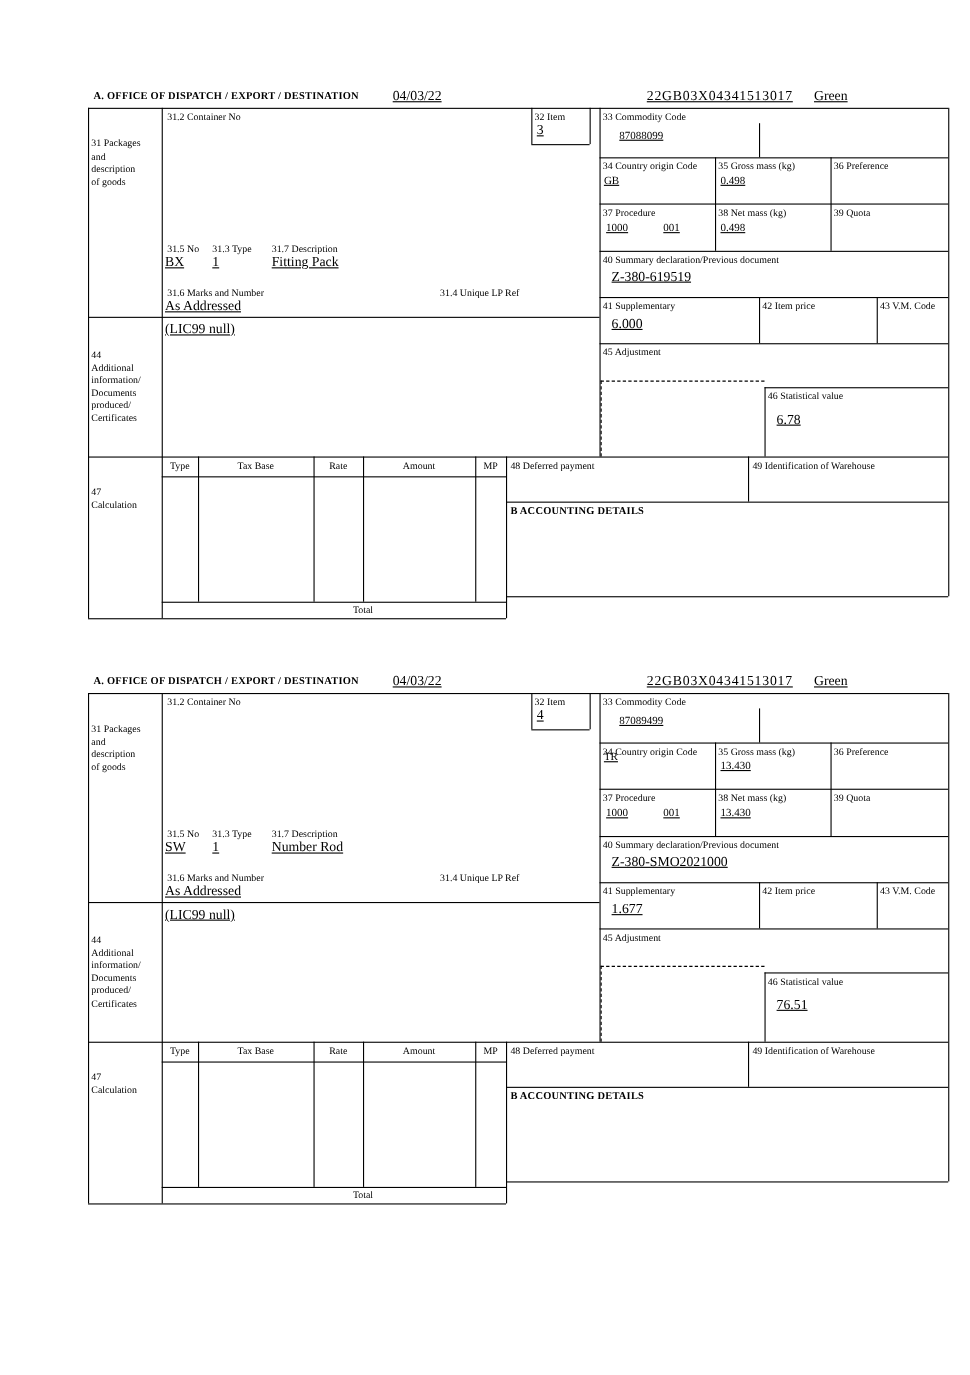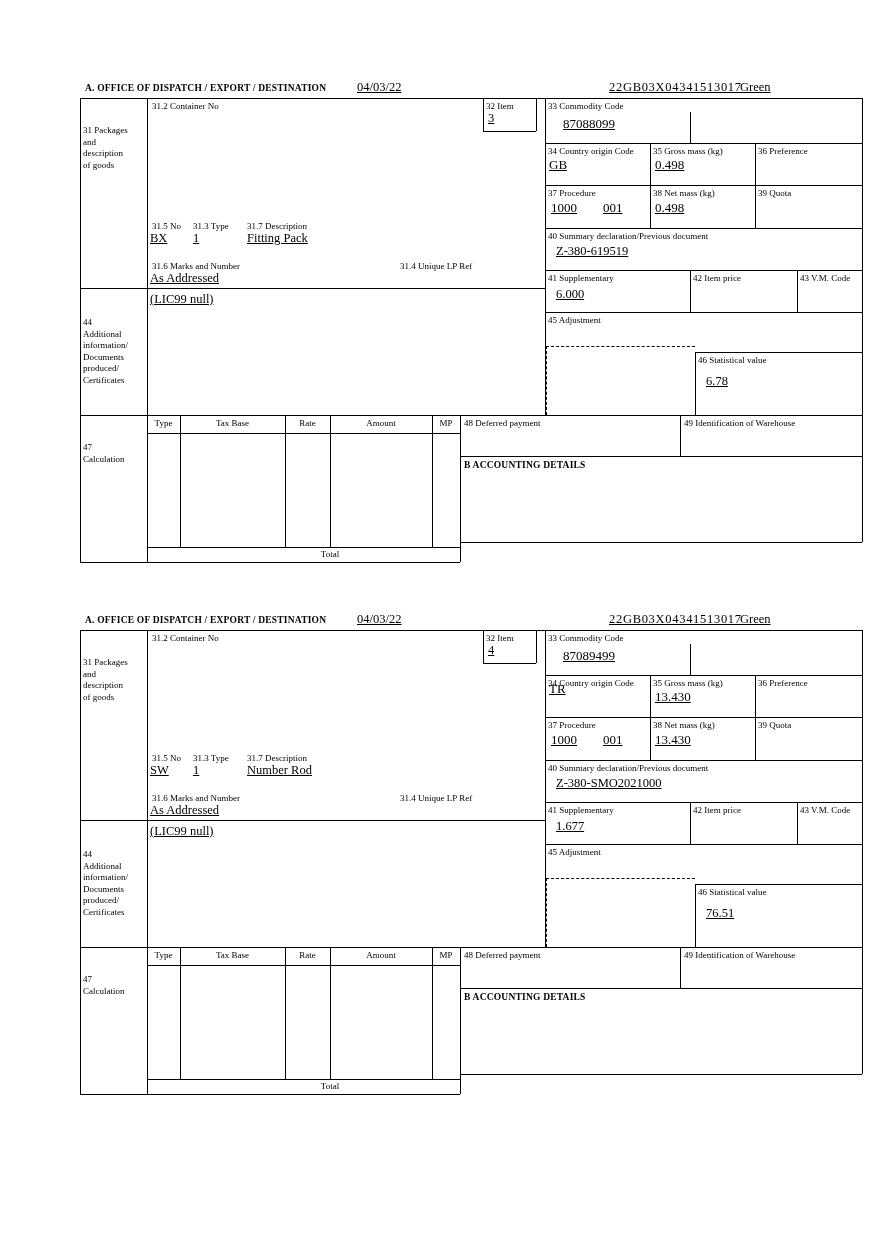--- a/index.html
+++ b/index.html
@@ -8,24 +8,24 @@
     width:882px; height:1250px;
     font-family:"Liberation Serif", serif;
     color:#000;
   }
   .page { position:relative; width:882px; height:1250px; background:#fff; overflow:hidden; }
   .block { position:absolute; left:80px; width:783px; height:484px; }
   .block span { position:absolute; white-space:nowrap; }
   .lab  { font-size:9px;  line-height:10px; }
   .wrap { white-space:pre-line !important; line-height:11.5px;margin-top:24px; }
   .val  { font-size:12.5px; line-height:14px;text-decoration:underline; }
-  .big  { font-size:13px; }
+  .big  { font-size:10px; }
   .hdr  { font-size:9.5px; font-weight:bold; letter-spacing:.2px; line-height:11px; }
   .ctr  { text-align:center; }
-  .mrn  { letter-spacing:.7px;margin-left:21px; }
+  .mrn  { letter-spacing:.7px; }
   .hline { position:absolute; height:1px; background:#000; }
   .vline { position:absolute; width:1px;  background:#000; }
   .hdash { position:absolute; height:0; border-top:1px dashed #000; }
   .vdash { position:absolute; width:0;  border-left:1px dashed #000; }
 </style>
 </head>
 <body>
 
 <div class="page">
 

